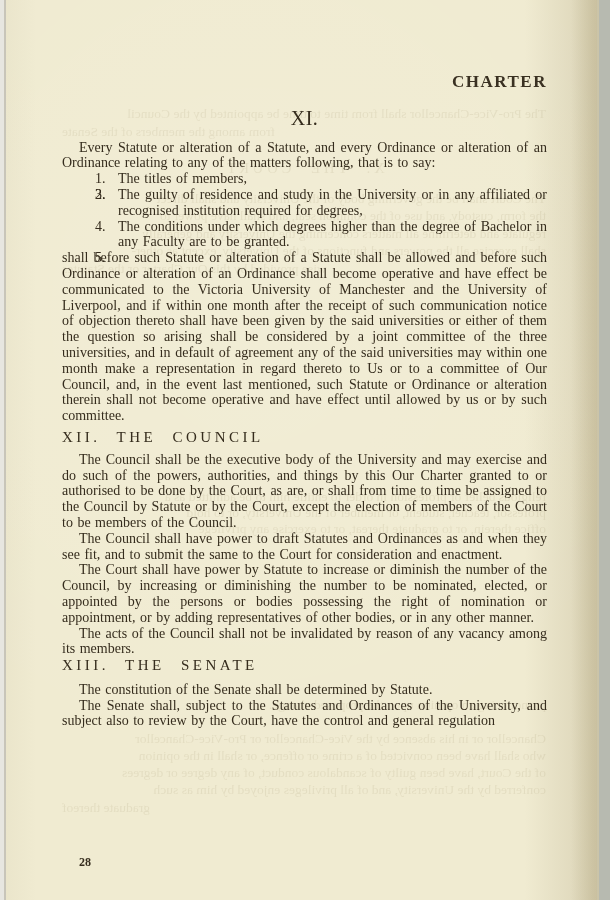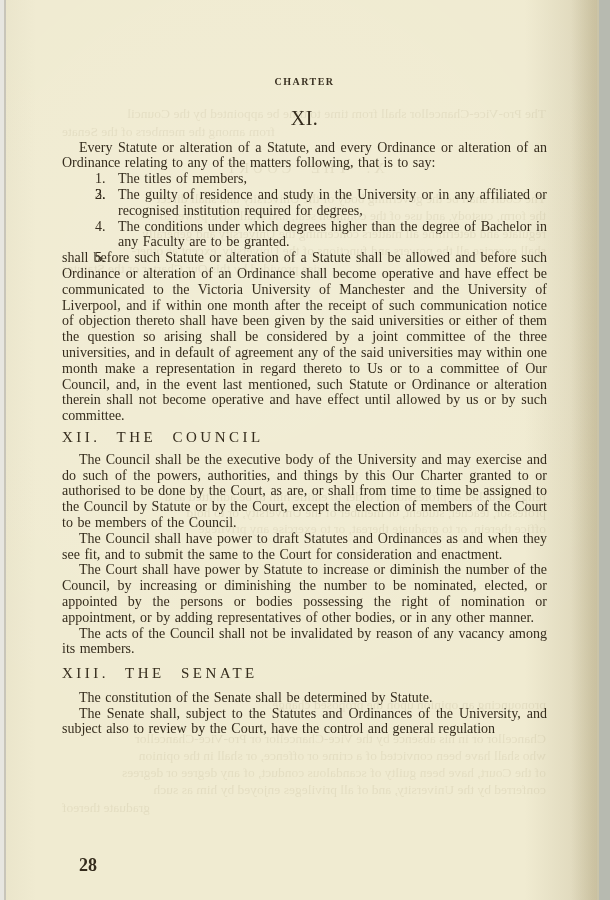--- a/index.html
+++ b/index.html
@@ -41,56 +41,56 @@
 
   
   .col {
     position:absolute; left:62px; top:0; width:485px;
     padding-top:74px;
     color:#352c1d;
     font-size:14px; line-height:15.8px;
     z-index:2;
   }
   .running-header {
-    text-align:center;
+    text-align:right;
     font-weight:bold;
-    font-size:10px;
+    font-size:17px;
     letter-spacing:1.5px;
     color:#3a3122;
   }
   .h-num {
     text-align:center;
     font-size:20px;
     letter-spacing:0.5px;
     margin-top:21px; margin-bottom:13px;
   }
   .h-section {
     text-align:left;
     font-size:15px;
     letter-spacing:3.5px;
     word-spacing:9px;
     margin-top:6px; margin-bottom:6px;
   }
-  .h-section.last { margin-top:9px; margin-bottom:8px; }
+  .h-section.last { margin-top:1px; margin-bottom:8px; }
   p.body-par {
     margin:0;
     text-align:justify;
     word-spacing:1px;
   }
   p.indent { text-indent:17px; }
   .list-item {
     position:relative;
     padding-left:56px;
     text-align:justify;
     word-spacing:1px;
   }
   .list-item .num { position:absolute; left:33px; top:0; }
   .page-number {
     position:absolute; left:79px; top:855px;
-    font-size:18px; font-weight:bold; color:#352c1d;
+    font-size:12px; font-weight:bold; color:#352c1d;
     z-index:2;
   }
 </style>
 </head>
 <body>
 
 <div class="scan">
 
   <div class="ghost" style="top:106px">The Pro-Vice-Chancellor shall from time to time be appointed by the Council</div>
   <div class="ghost frag" style="top:124px">from among the members of the Senate</div>

